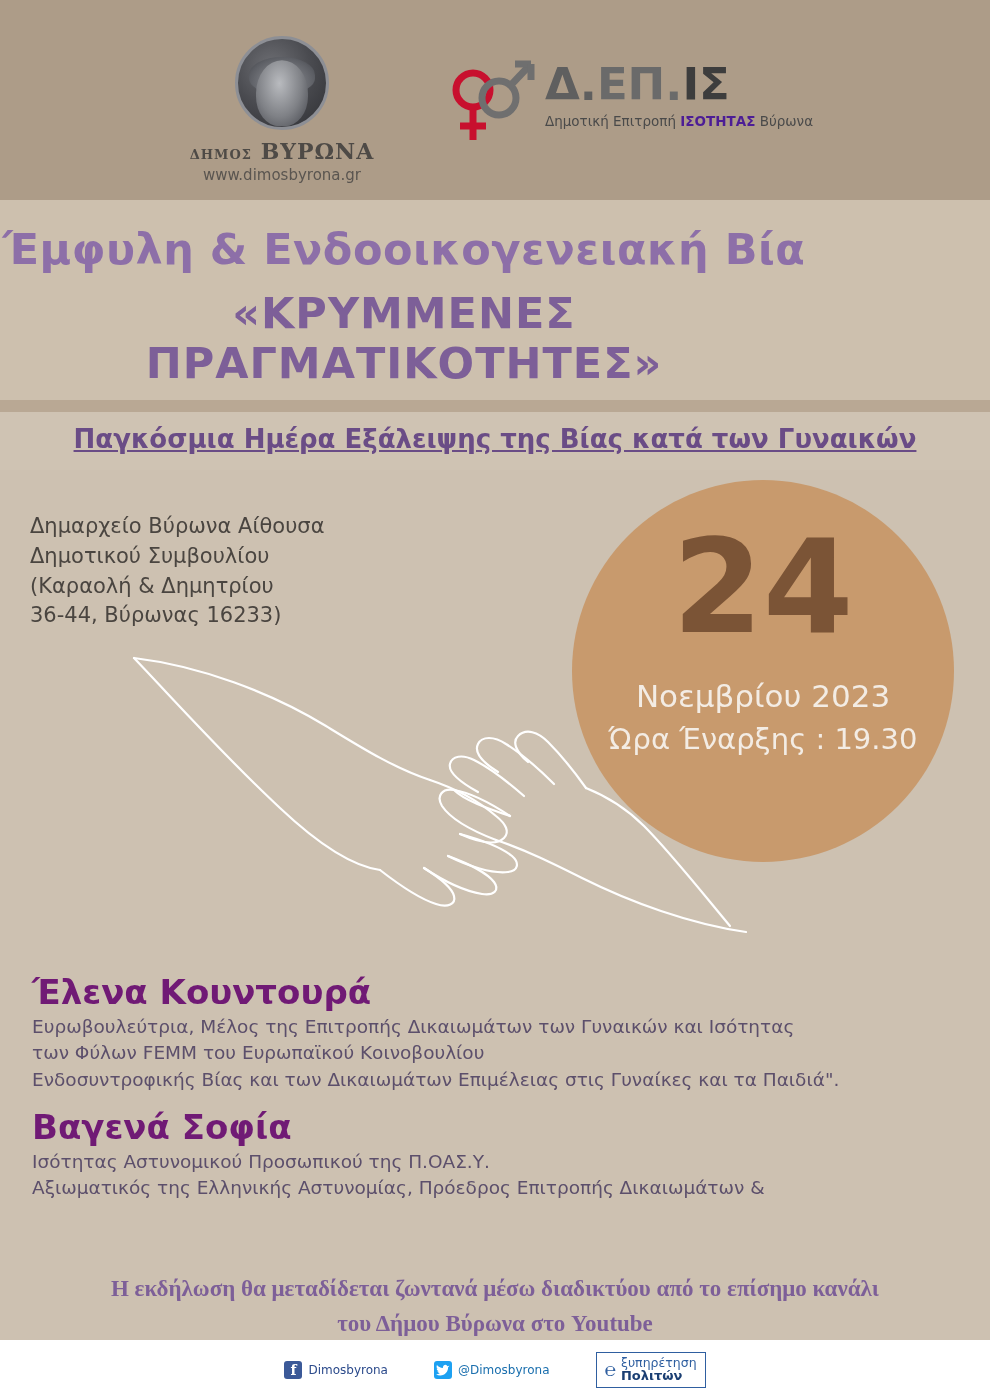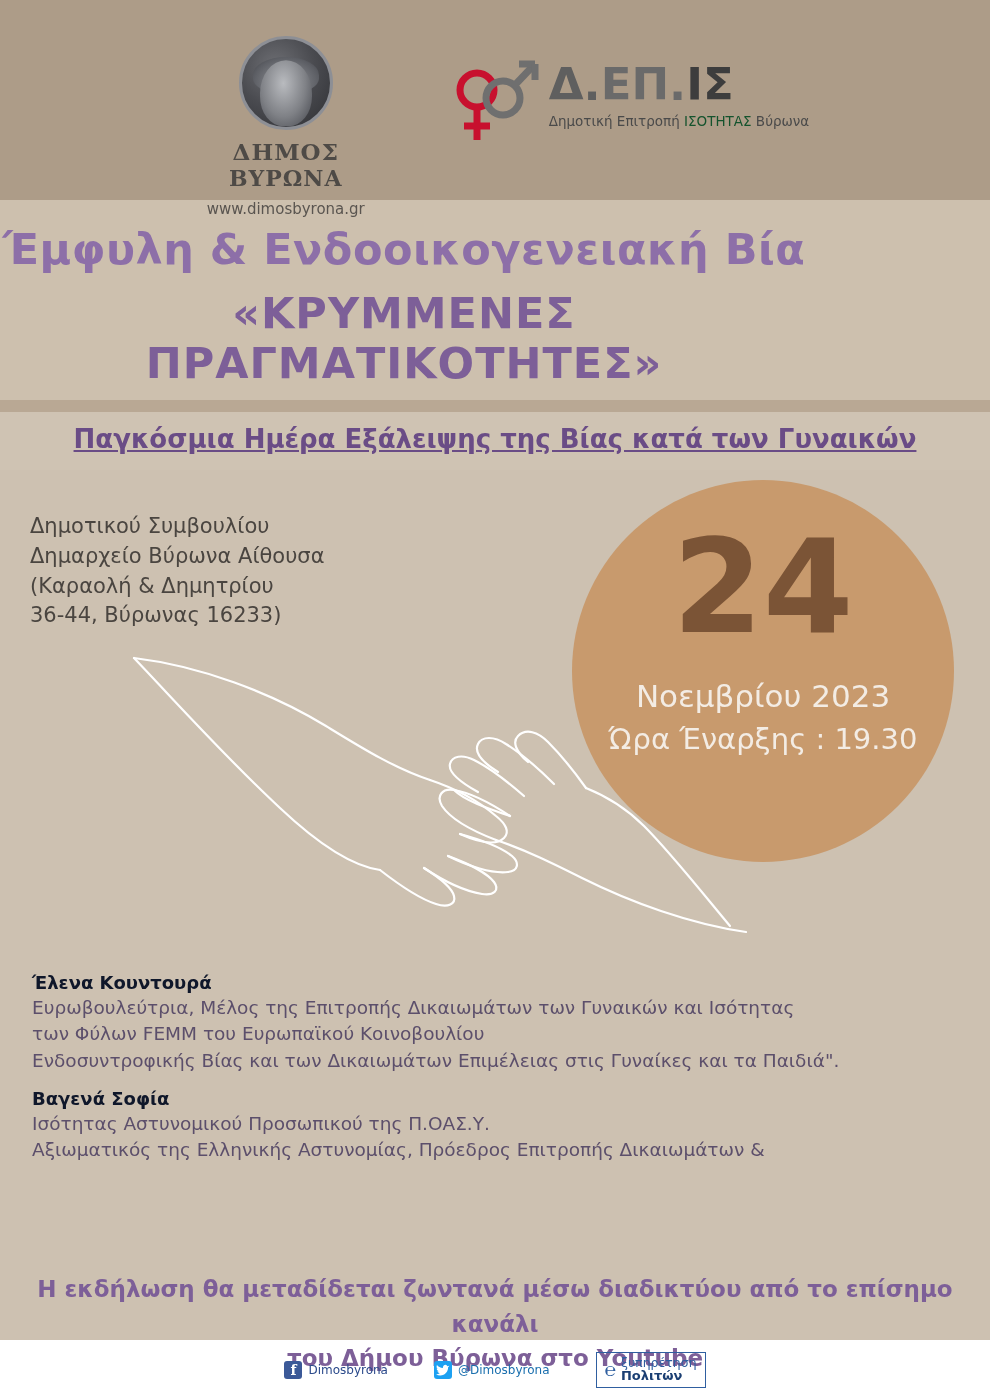--- a/index.html
+++ b/index.html
@@ -65,41 +65,41 @@
     position: absolute; left: 50%; top: 20%;
     width: 66px; height: 36px; transform: translateX(-50%);
     border-radius: 50% 50% 40% 40%;
     background: radial-gradient(ellipse at 50% 70%, #9a9ca1 0%, #5c5e64 70%, #3a3b40 100%);
   }
   .logo-byrona .name {
     margin-top: 8px;
     font-family: "DejaVu Serif", serif;
     font-size: 22px; letter-spacing: 1px; color: #4e4a46; font-weight: bold;
   }
-  .logo-byrona .name .small { font-size: 23px; }
+  .logo-byrona .name .small { font-size: 13px; }
   .logo-byrona .url {
-    margin-top: 9px; font-size: 15px; color: #5a5550;
+    margin-top: 2px; font-size: 15px; color: #5a5550;
     font-family: "DejaVu Sans", sans-serif;
   }
 
   .logo-depis { display: flex; align-items: flex-start; gap: 6px; padding-top: 16px; }
   .venus-mars { position: relative; width: 96px; height: 96px; }
   .vm-svg { display: block; }
   .depis-text { padding-top: 10px; }
   .depis-main {
     font-family: "DejaVu Sans", sans-serif;
     font-size: 45px; font-weight: bold; letter-spacing: 0px; line-height: 1;
   }
   .depis-main .d { color: #5f5f5f; }
   .depis-main .ep { color: #6a6a6a; }
   .depis-main .is { color: #3d3d3d; }
   .depis-sub {
     margin-top: 6px; font-size: 13.5px; color: #4a4a4a; white-space: nowrap;
   }
-  .depis-sub .red { color: #14532d; font-weight: normal; text-align: right; }
+  .depis-sub .red { color: #4c1d95; font-weight: bold; text-align: right; }
 
   
   .title-wrap {
     position: absolute; top: 224px; left: 0; width: 808px; text-align: center;
   }
   .title1 {
     font-family: "DejaVu Sans", sans-serif;
     font-size: 43px; color: #8d6fa8; font-weight: bold; letter-spacing: 0.5px;
   }
   .title2 {
@@ -138,30 +138,30 @@
     position: absolute; left: 0; right: 0; top: 242px; text-align: center;
     font-size: 29px; color: #f3ece4;
   }
 
   
   .hands { position: absolute; left: 130px; top: 640px; }
 
   
   .speakers { position: absolute; left: 32px; top: 972px; width: 930px; }
   .sp-name {
-    font-size: 18px; color: #0f172a; font-weight: bold; margin-bottom: 2px;
+    font-size: 34px; color: #701a75; font-weight: bold; margin-bottom: 2px;
   }
   .sp-name.second { margin-top: 14px; }
   .sp-line {
     font-size: 18.5px; line-height: 1.42; color: #5c4f6b;
   }
 
   .livetext {
     position: absolute; left: 0; top: 1272px; width: 990px; text-align: center;
-    font-size: 23px; line-height: 1.5; color: #7d5f98; font-weight: bold;
+    font-size: 23px; line-height: 1.5; color: #7d5f98; font-weight: bold; font-family: Liberation Serif, serif;
   }
 
   
   .footer {
     position: absolute; left: 0; top: 1340px; width: 990px; height: 60px;
     display: flex; align-items: center; justify-content: center; gap: 46px;
   }
   .social { display: flex; align-items: center; gap: 6px; }
   .fb-badge {
     width: 18px; height: 18px; border-radius: 3px; background: #3b5998;
@@ -233,22 +233,22 @@
 </div>
 
 <div class="title-wrap">
   <div class="title1">Έμφυλη &amp; Ενδοοικογενειακή Βία</div>
   <div class="title2">«ΚΡΥΜΜΕΝΕΣ ΠΡΑΓΜΑΤΙΚΟΤΗΤΕΣ»</div>
 </div>
 
 <div class="subtitle">Παγκόσμια Ημέρα Εξάλειψης της Βίας κατά των Γυναικών</div>
 
 <div class="venue">
+  <div>Δημαρχείο Βύρωνα Αίθουσα</div>
   <div>Δημοτικού Συμβουλίου</div>
-  <div>Δημαρχείο Βύρωνα Αίθουσα</div>
   <div>(Καραολή &amp; Δημητρίου</div>
   <div>36-44, Βύρωνας 16233)</div>
 </div>
 
 <div class="circle">
   <div class="daynum">24</div>
   <div class="month">Νοεμβρίου 2023</div>
   <div class="time">Ώρα Έναρξης : 19.30</div>
 </div>
 

